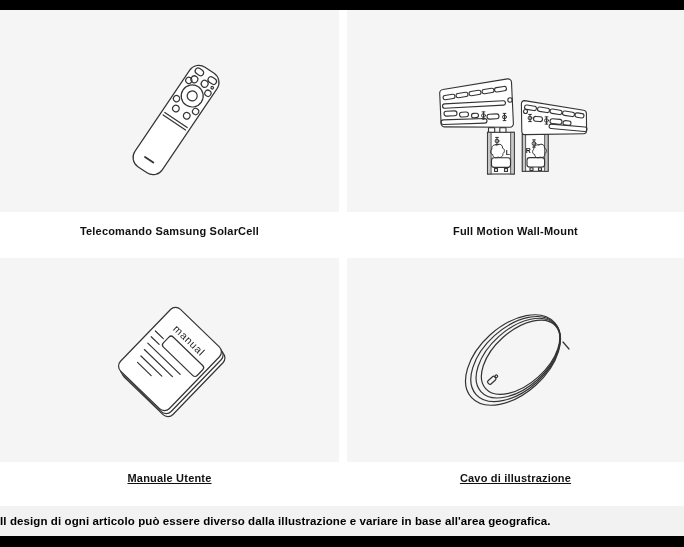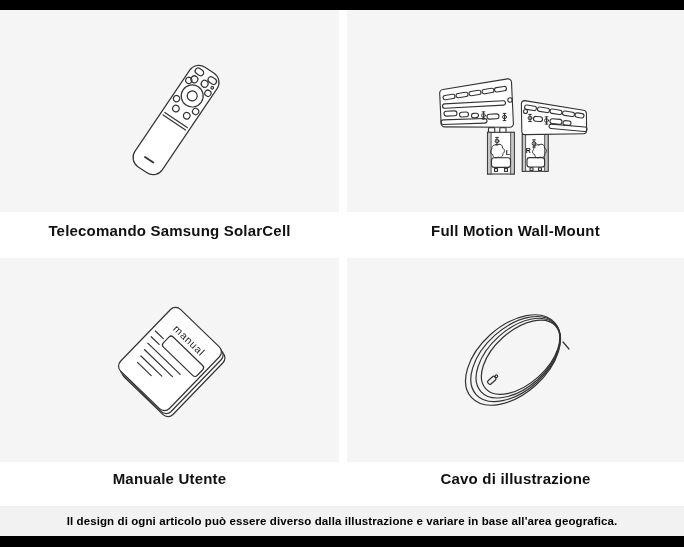--- a/index.html
+++ b/index.html
@@ -17,29 +17,29 @@
     background:#f5f5f5;display:flex;align-items:center;justify-content:center;
   }
   .tile.left{width:339px;}
   .tile.right{width:337px;}
   .col-gap{width:8px;background:#fff;}
   .label-band{display:flex;width:684px;background:#fff;}
   .label-band.b1{height:46px;}
   .label-band.b2{height:44px;}
   .label-cell{
     display:flex;align-items:center;justify-content:center;
-    font-size:15px;font-weight:600;color:#111;letter-spacing:.2px;
+    font-size:11px;font-weight:600;color:#111;letter-spacing:.2px;
   }
   .label-cell.left{width:339px;padding-bottom:9px;box-sizing:border-box;}
   .label-cell.mid{width:8px;}
   .label-cell.right{width:337px;padding-bottom:9px;box-sizing:border-box;text-align:right;}
-  .b2 .label-cell{padding-bottom:12px;}
+  .b2 .label-cell{padding-bottom:12px;text-decoration:underline;}
   .disclaimer-band{
     width:684px;height:30px;background:#f2f2f2;
-    display:flex;align-items:center;justify-content:center;
+    display:flex;align-items:center;
     font-size:11.5px;font-weight:600;color:#000;letter-spacing:.1px;
   }
   svg text{font-family:"Liberation Sans",sans-serif;}
 </style>
 </head>
 <body>
 
 <div class="page">
 
   <div class="bar top"></div>

